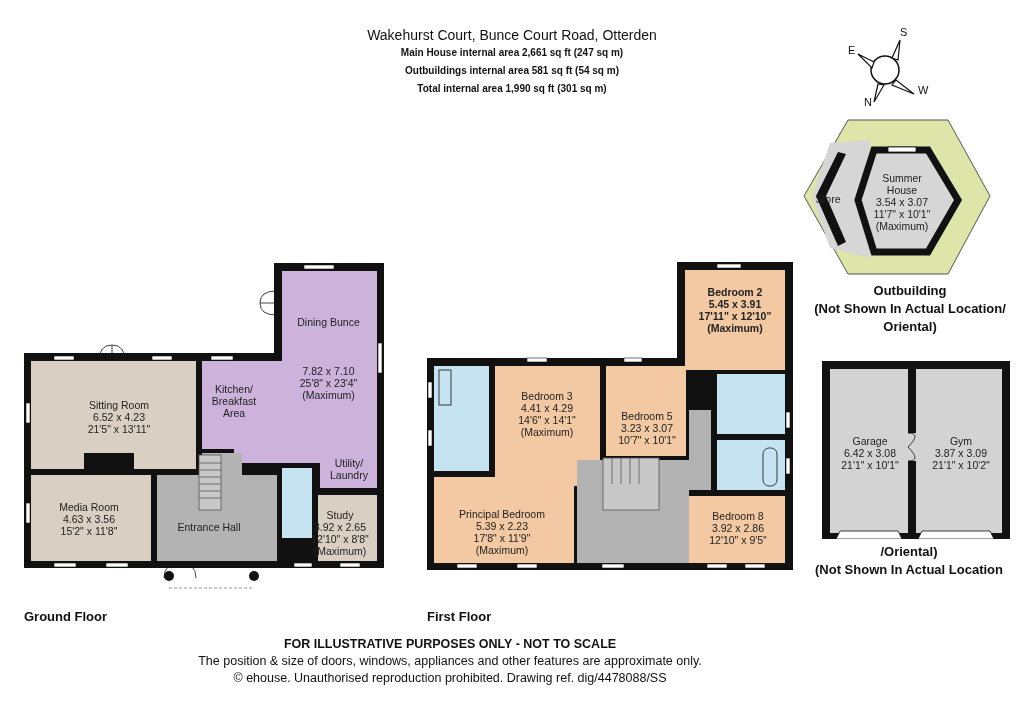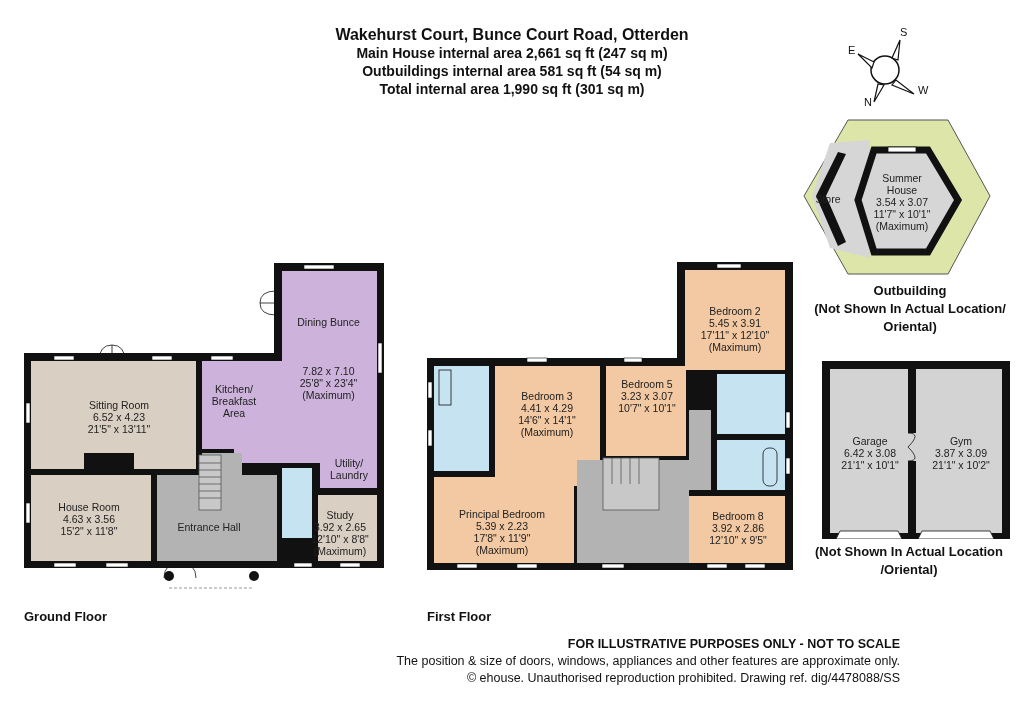--- a/index.html
+++ b/index.html
@@ -1,20 +1,20 @@
 <!DOCTYPE html>
 <html><head>
 <meta charset="utf-8">
 <style>
   html, body { margin:0; padding:0; background:#ffffff; }
   body { width:1024px; height:723px; position:relative; overflow:hidden; font-family:"Liberation Sans", sans-serif; color:#111; }
   .hdr { position:absolute; top:26px; left:0; width:1024px; text-align:center; }
-  .hdr .t1 { font-weight:bold; font-size:16px; line-height:18px; }
-  .hdr .t2 { font-weight:bold; font-size:14px; line-height:18px; }
-  .footer { position:absolute; top:636px; left:0; width:900px; text-align:right; font-size:12.5px; line-height:17px; }
+  .hdr .t1 { font-weight:normal; font-size:14px; line-height:18px; }
+  .hdr .t2 { font-weight:bold; font-size:10px; line-height:18px; }
+  .footer { position:absolute; top:636px; left:0; width:900px; text-align:center; font-size:12.5px; line-height:17px; }
   .footer .f1 { font-weight:bold; }
   .lbl { position:absolute; font-weight:bold; font-size:13px;margin-top:28px; }
   .outlbl { position:absolute; font-weight:bold; font-size:13px; text-align:center; line-height:18px; }
   .rt { position:absolute; text-align:center; font-size:10.5px; line-height:12px; color:#222; }
   svg { position:absolute; left:0; top:0; }
 </style>
 </head>
 <body>
 
 <div class="hdr">
@@ -75,22 +75,22 @@
     <div>6.42 x 3.08</div>
     <div>21'1" x 10'1"</div>
   </div>
   <div class="rt" style="left:96px;top:74px;width:86px;">
     <div>Gym</div>
     <div>3.87 x 3.09</div>
     <div>21'1" x 10'2"</div>
   </div>
 </div>
 <div class="outlbl" style="left:795px;top:543px;width:228px;">
+  <div>/Oriental)</div>
   <div>(Not Shown In Actual Location</div>
-  <div>/Oriental)</div>
 </div>
 
 <div style="position:absolute;left:24px;top:263px;width:366px;height:330px;">
   <svg width="366" height="330" viewBox="0 0 366 330">
 
     <rect x="0" y="90" width="250" height="215" fill="#111"></rect>
     <rect x="250" y="0" width="110" height="305" fill="#111"></rect>
     <rect x="320" y="210" width="40" height="95" fill="#111"></rect>
 
     <rect x="7" y="98" width="165" height="108" fill="#d9cfc2"></rect>
@@ -149,21 +149,21 @@
     <circle cx="145" cy="313" r="5" fill="#111"></circle>
       <circle cx="230" cy="313" r="5" fill="#111"></circle>
     <line x1="145" y1="325" x2="230" y2="325" stroke="#999" stroke-dasharray="3,2"></line>
   </svg>
   <div class="rt" style="left:40px;top:136px;width:110px;">
     <div>Sitting Room</div>
     <div>6.52 x 4.23</div>
     <div>21'5" x 13'11"</div>
   </div>
   <div class="rt" style="left:15px;top:238px;width:100px;">
-    <div>House Room</div>
+    <div>Media Room</div>
     <div>4.63 x 3.56</div>
     <div>15'2" x 11'8"</div>
   </div>
   <div class="rt" style="left:180px;top:120px;width:60px;">Kitchen/ Breakfast Area</div>
   <div class="rt" style="left:262px;top:53px;width:85px;">Dining Bunce</div>
   <div class="rt" style="left:262px;top:102px;width:85px;">
     <div>7.82 x 7.10</div>
     <div>25'8" x 23'4"</div>
     <div>(Maximum)</div>
   </div>
@@ -220,33 +220,33 @@
       <rect x="318" y="302" width="20" height="4"></rect>
       <rect x="1" y="120" width="4" height="16"></rect>
         <rect x="1" y="168" width="4" height="16"></rect>
       <rect x="359" y="150" width="4" height="16"></rect>
         <rect x="359" y="196" width="4" height="16"></rect>
     </g>
 
     <rect x="336" y="186" width="14" height="38" rx="6" fill="none" stroke="#111" stroke-width="0.8"></rect>
     <rect x="12" y="108" width="12" height="35" fill="none" stroke="#111" stroke-width="0.8"></rect>
   </svg>
-  <div class="rt" style="left:262px;top:43px;width:92px;">
+  <div class="rt" style="left:262px;top:24px;width:92px;font-weight:bold;">
     <div>Bedroom 2</div>
     <div>5.45 x 3.91</div>
     <div>17'11" x 12'10"</div>
     <div>(Maximum)</div>
   </div>
   <div class="rt" style="left:70px;top:128px;width:100px;">
     <div>Bedroom 3</div>
     <div>4.41 x 4.29</div>
     <div>14'6" x 14'1"</div>
     <div>(Maximum)</div>
   </div>
-  <div class="rt" style="left:180px;top:116px;width:80px;">
+  <div class="rt" style="left:180px;top:148px;width:80px;">
     <div>Bedroom 5</div>
     <div>3.23 x 3.07</div>
     <div>10'7" x 10'1"</div>
   </div>
   <div class="rt" style="left:15px;top:246px;width:120px;">
     <div>Principal Bedroom</div>
     <div>5.39 x 2.23</div>
     <div>17'8" x 11'9"</div>
     <div>(Maximum)</div>
   </div>

